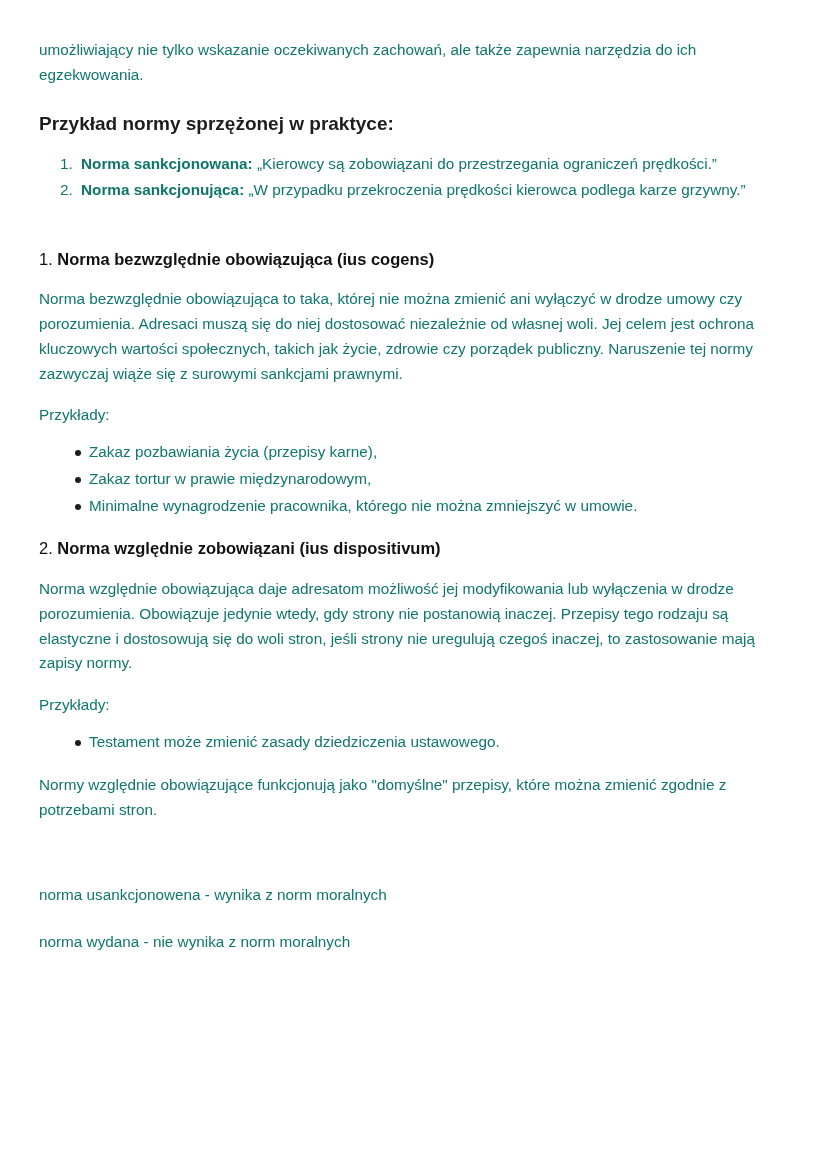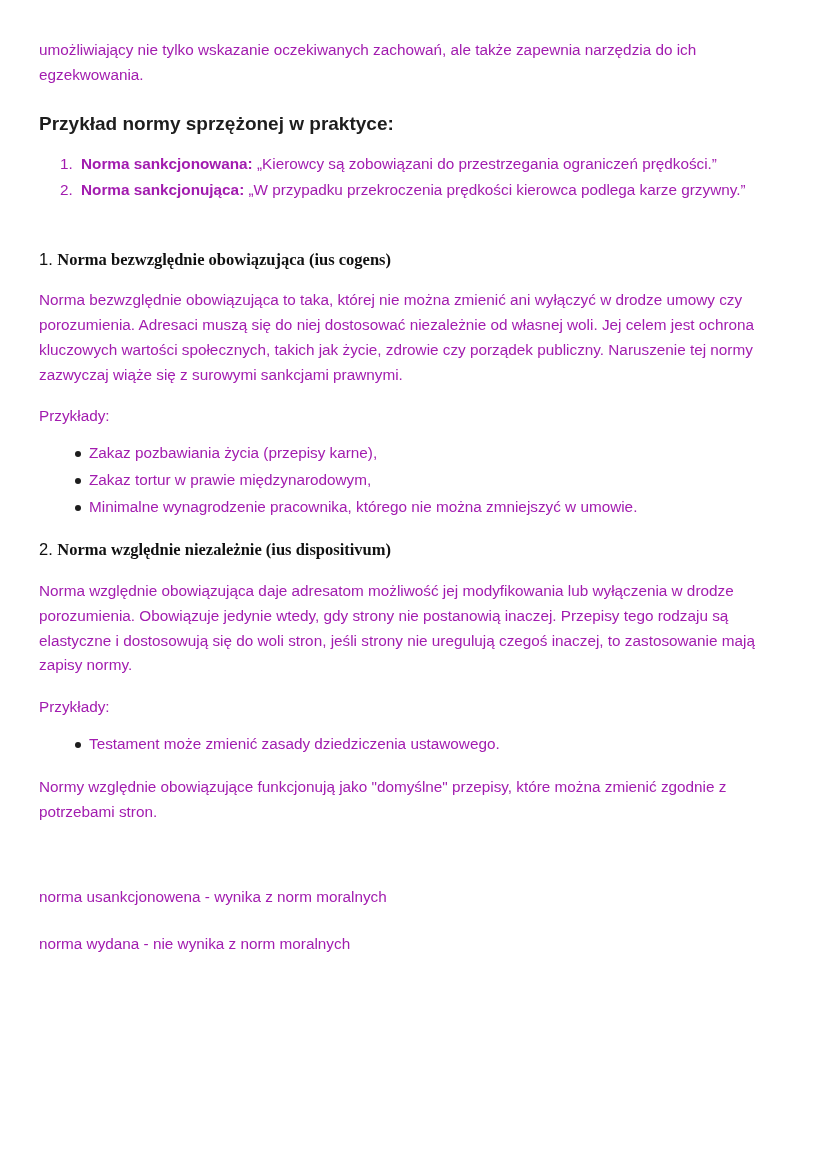--- a/index.html
+++ b/index.html
@@ -19,21 +19,21 @@
     min-height: 1170px;
     box-sizing: border-box;
     padding: 38px 46px 40px 39px;
     background: #fff;
     position: relative;
   }
   p, li {
     margin: 0;
     font-size: 15.3px;
     line-height: 1.62;
-    color: #a21caf;
+    color: #0f766e;
   }
   .para {
     margin-bottom: 17px;
   }
   .lead {
     margin-bottom: 22px;
   }
   .h-sub {
     font-size: 19px;
     line-height: 1.5;
@@ -43,21 +43,20 @@
   }
   .heading-num {
     font-size: 16.5px;
     line-height: 1.5;
     color: #111;
     margin: 0 0 16px 0;
     font-weight: 400;
   }
   .heading-num b {
     font-weight: 700;
-    font-family: Liberation Serif, serif;
   }
   ol.ordered {
     margin: 0 0 10px 0;
     padding-left: 38px;
     list-style: decimal;
   }
   ol.ordered > li {
     margin-bottom: 1px;
     padding-left: 4px;
   }
@@ -121,21 +120,21 @@
   <p class="para">Norma bezwzględnie obowiązująca to taka, której nie można zmienić ani wyłączyć w drodze umowy czy porozumienia. Adresaci muszą się do niej dostosować niezależnie od własnej woli. Jej celem jest ochrona kluczowych wartości społecznych, takich jak życie, zdrowie czy porządek publiczny. Naruszenie tej normy zazwyczaj wiąże się z surowymi sankcjami prawnymi.</p>
 
   <p class="para label-line">Przykłady:</p>
 
   <ul class="bullets">
     <li>Zakaz pozbawiania życia (przepisy karne),</li>
     <li>Zakaz tortur w prawie międzynarodowym,</li>
     <li>Minimalne wynagrodzenie pracownika, którego nie można zmniejszyć w umowie.</li>
   </ul>
 
-  <p class="heading-num"><span>2. </span><b>Norma względnie niezależnie (ius dispositivum)</b></p>
+  <p class="heading-num"><span>2. </span><b>Norma względnie zobowiązani (ius dispositivum)</b></p>
 
   <p class="para">Norma względnie obowiązująca daje adresatom możliwość jej modyfikowania lub wyłączenia w drodze porozumienia. Obowiązuje jedynie wtedy, gdy strony nie postanowią inaczej. Przepisy tego rodzaju są elastyczne i dostosowują się do woli stron, jeśli strony nie uregulują czegoś inaczej, to zastosowanie mają zapisy normy.</p>
 
   <p class="para label-line">Przykłady:</p>
 
   <ul class="bullets">
     <li>Testament może zmienić zasady dziedziczenia ustawowego.</li>
   </ul>
 
   <p class="para">Normy względnie obowiązujące funkcjonują jako "domyślne" przepisy, które można zmienić zgodnie z potrzebami stron.</p>

